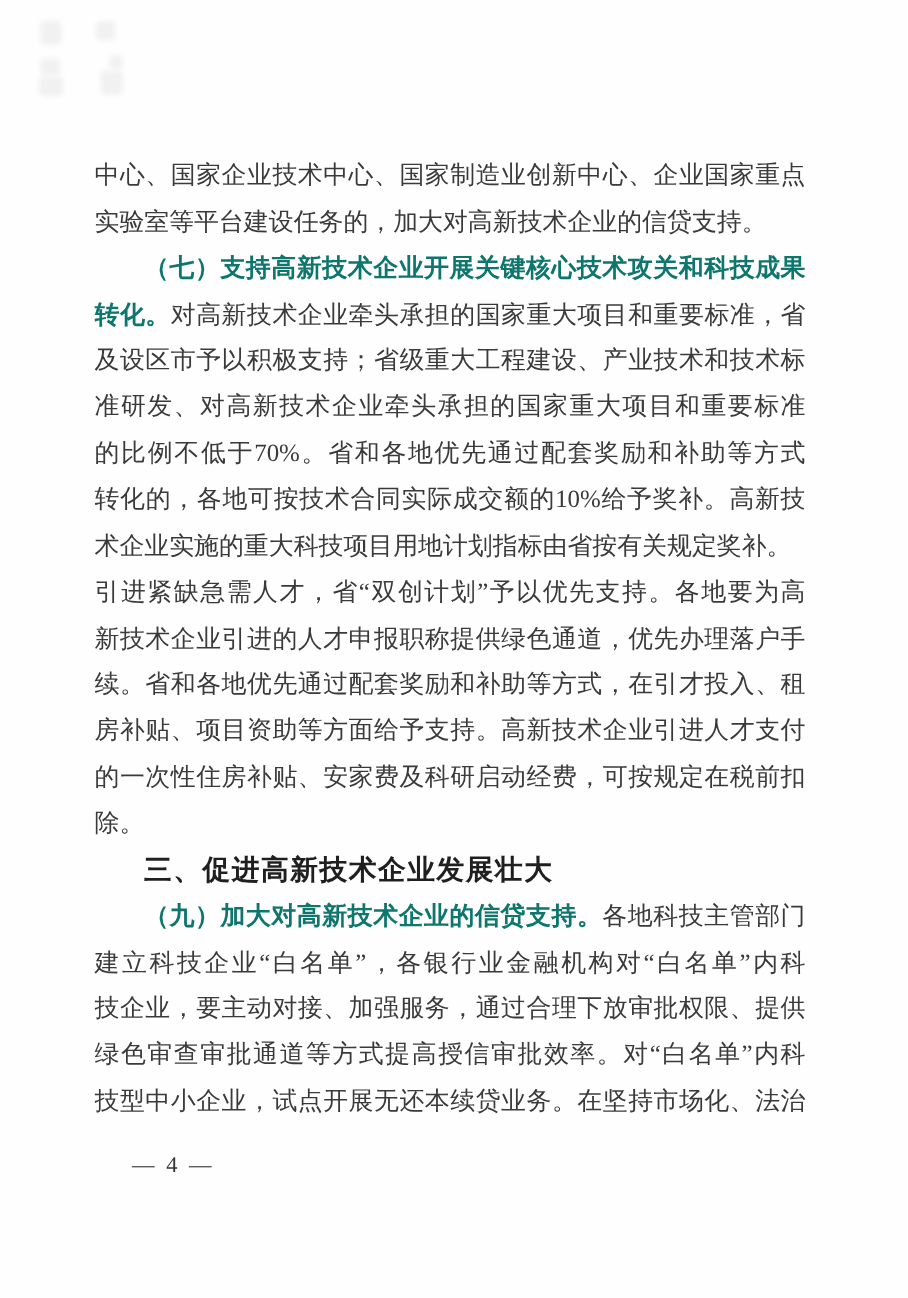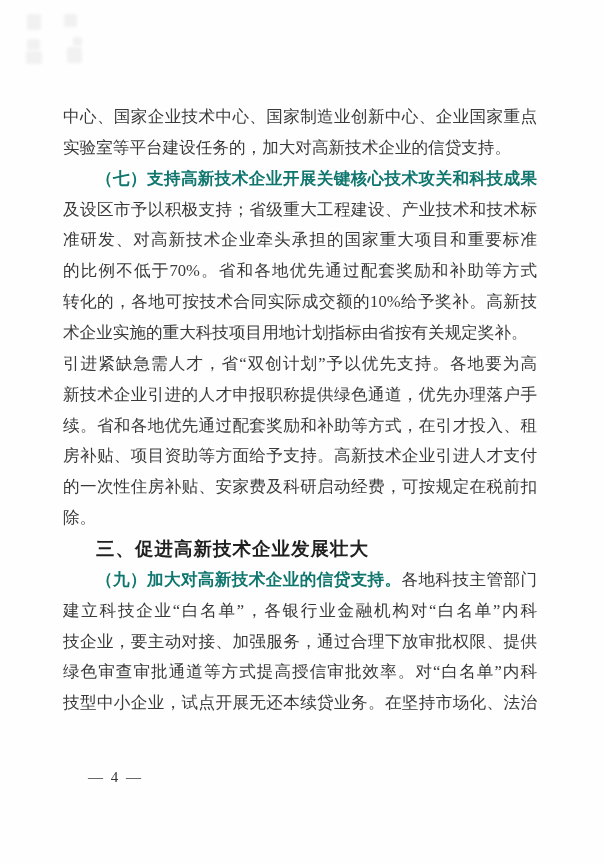--- a/index.html
+++ b/index.html
@@ -76,20 +76,21 @@
   <div class="smudge sm-f"></div>
 
   <div class="text-block">
 
     <div class="line j"><span>中心、国家企业技术中心、国家制造业创新中心、企业国家重点</span></div>
 
     <div class="line l"><span>实验室等平台建设任务的，加大对高新技术企业的信贷支持。</span></div>
 
     <div class="line j ind"><span class="run-b">（七）支持高新技术企业开展关键核心技术攻关和科技成果</span></div>
 
+    <div class="line j"><span class="run-b">转化。</span><span>对高新技术企业牵头承担的国家重大项目和重要标准，省</span></div>
 
     <div class="line j"><span>及设区市予以积极支持；省级重大工程建设、产业技术和技术标</span></div>
 
     <div class="line j"><span>准研发、对高新技术企业牵头承担的国家重大项目和重要标准</span></div>
 
     <div class="line j"><span>的比例不低于70%。省和各地优先通过配套奖励和补助等方式</span></div>
 
     <div class="line j"><span>转化的，各地可按技术合同实际成交额的10%给予奖补。高新技</span></div>
 
     <div class="line l"><span>术企业实施的重大科技项目用地计划指标由省按有关规定奖补。</span></div>

